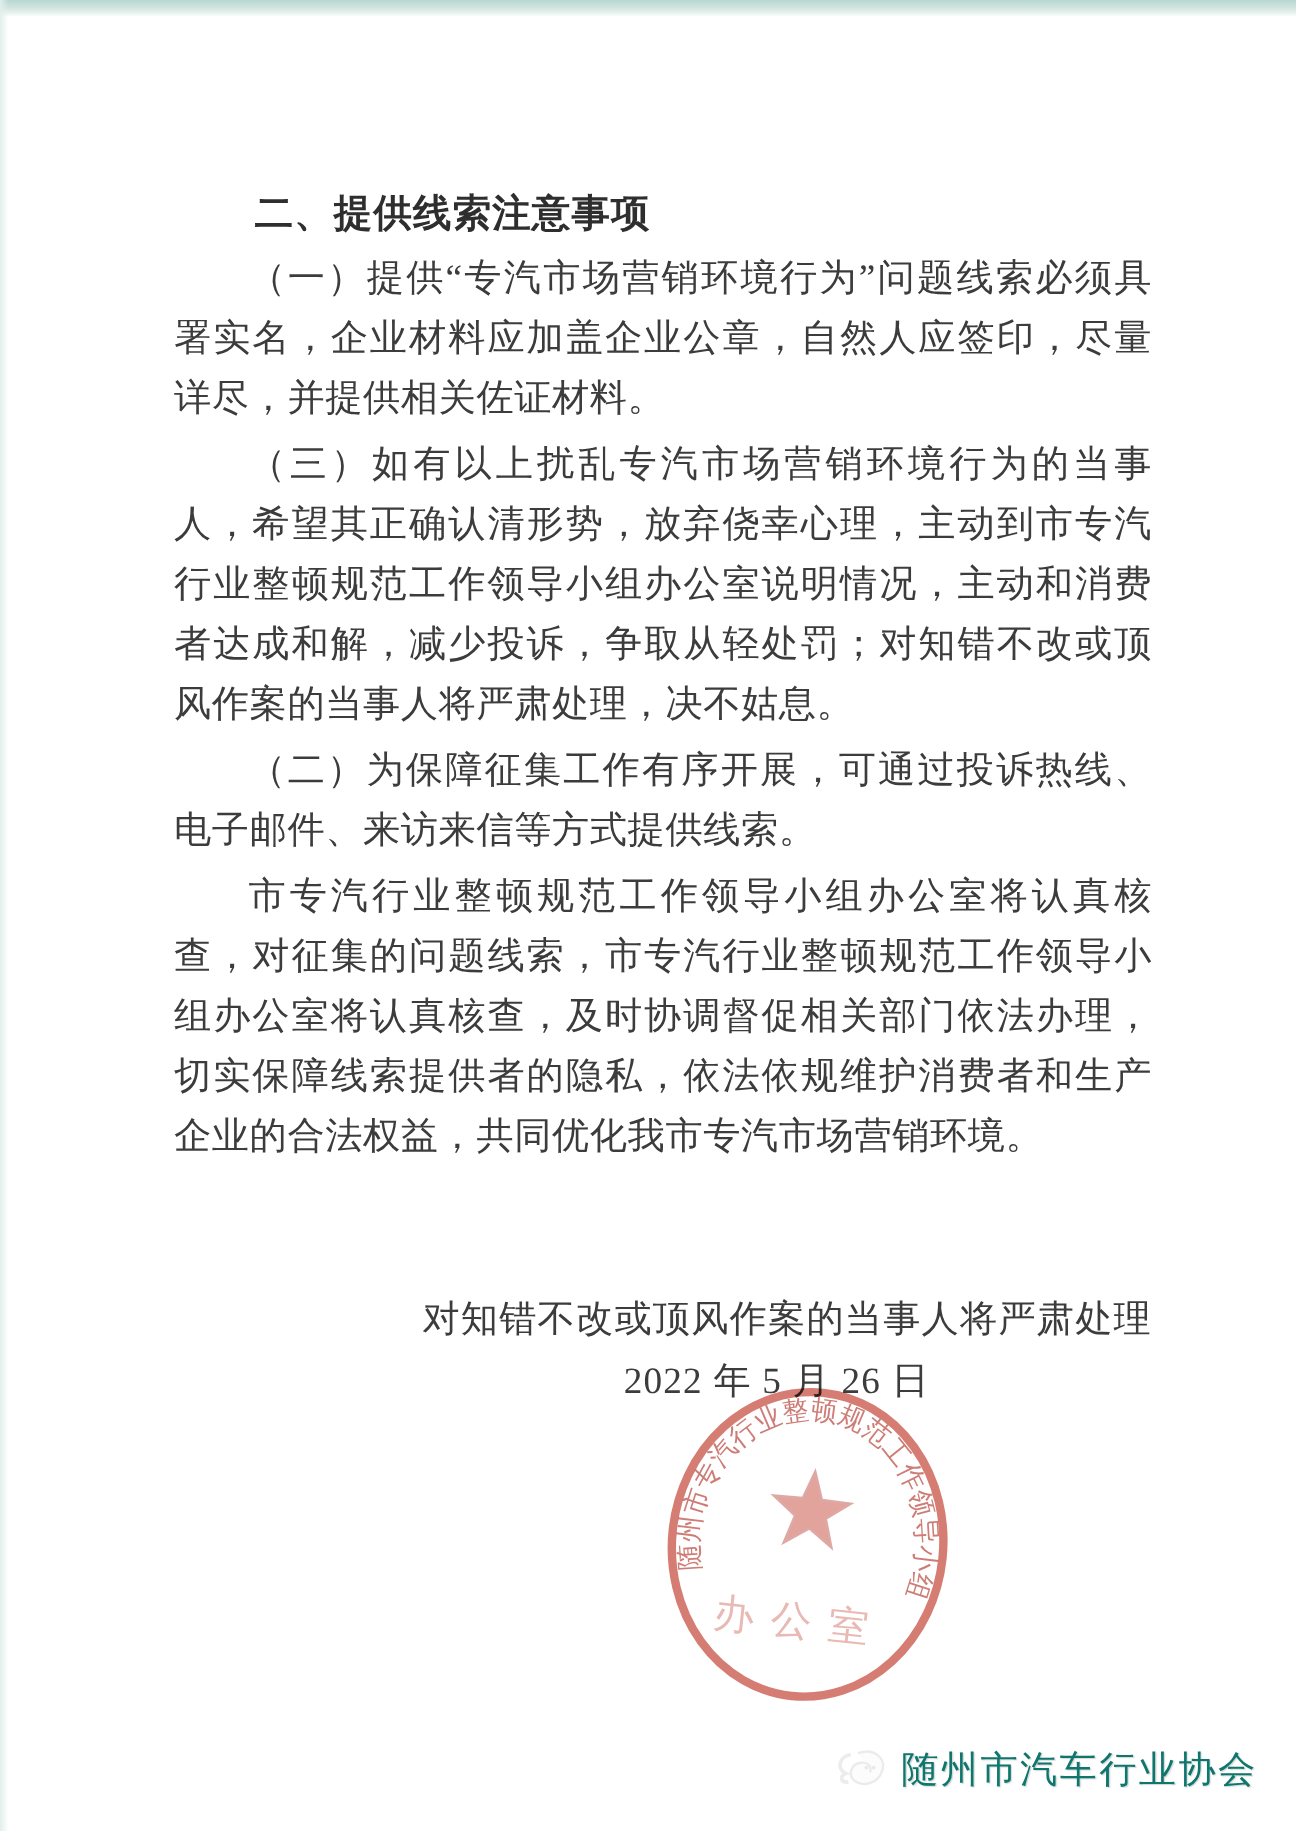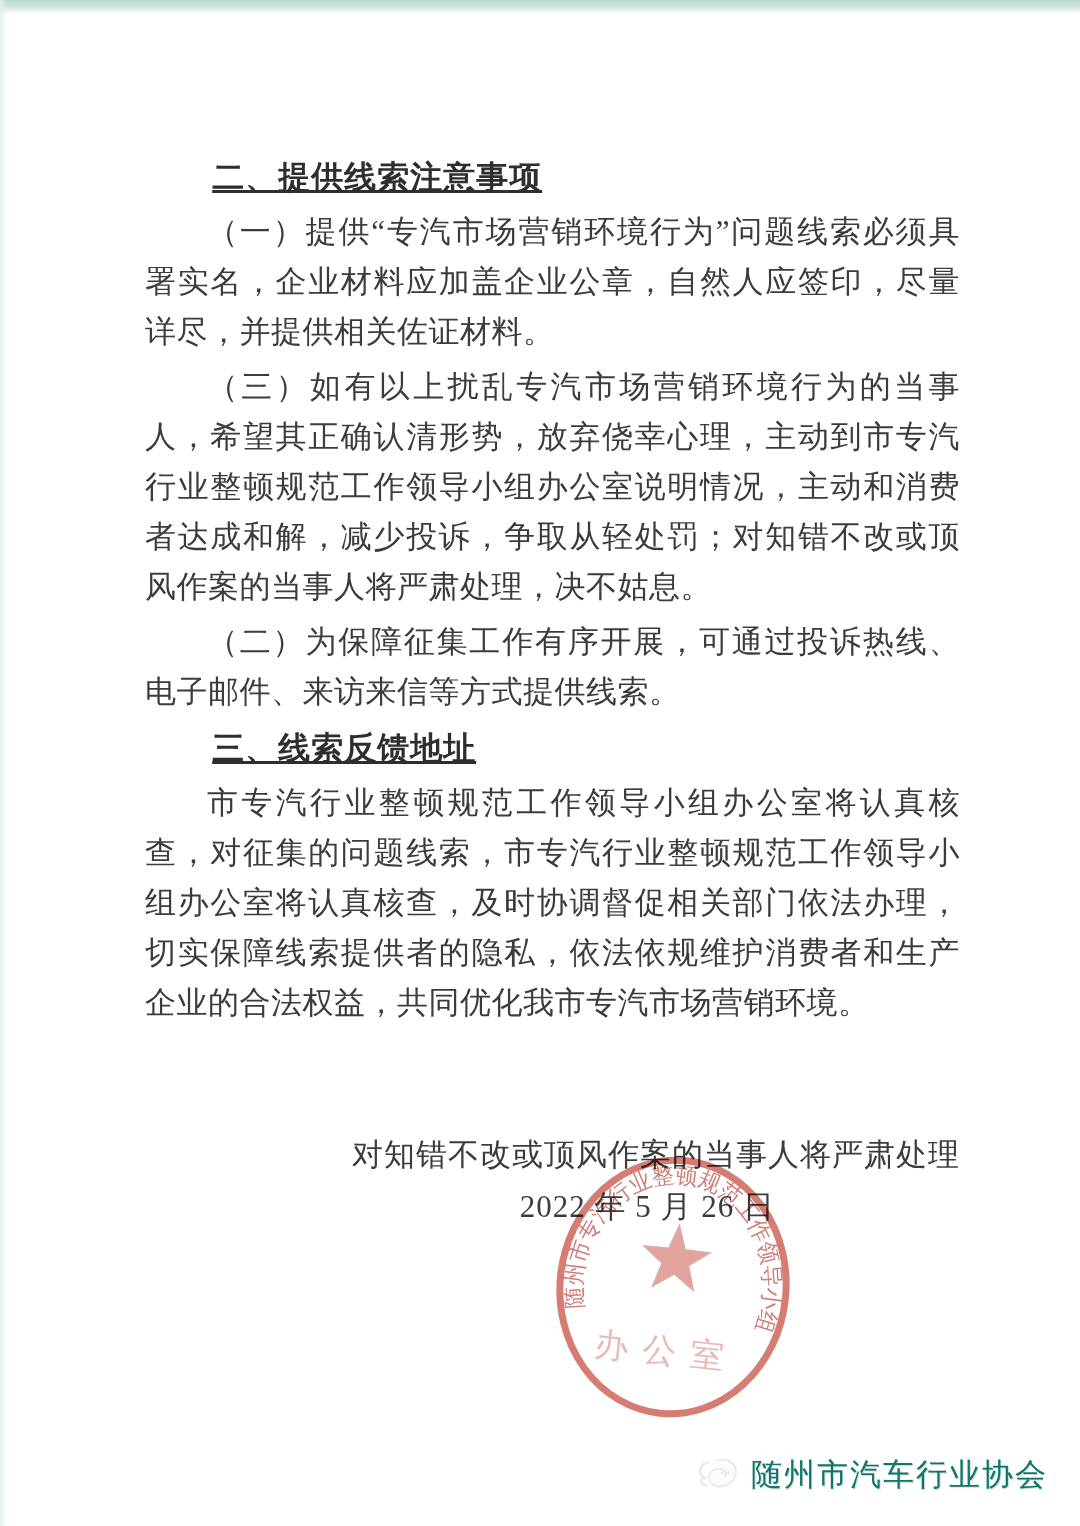--- a/index.html
+++ b/index.html
@@ -23,21 +23,20 @@
     position:absolute;top:146px;left:145px;width:815px;
     font-size:31px;line-height:50px;color:#3c3c3c;
     text-align:justify;text-justify:inter-ideograph;
   }
   .doc .heading{
     font-family:"Liberation Sans","DejaVu Sans",sans-serif;
     font-weight:bold;color:#2e2e2e;
     margin:6px 0 2px 0;text-indent:2.1em;
     font-size:32px;letter-spacing:1px;
     text-align:left;
-    text-decoration:underline;
   }
   .doc .paragraph{
     margin:5px 0 0 0;text-indent:2em;letter-spacing:0.5px;font-family:Liberation Serif, serif;
   }
   .signature{
     margin-top:102px;text-align:right;letter-spacing:1px;
   }
   .signature .org{padding-right:0px;}
   .signature .date{padding-right:185px;margin-top:2px;text-align:right;}
   .seal{
@@ -59,21 +58,20 @@
 <body>
 
 <div class="scan-top-band"></div>
 <div class="scan-left-band"></div>
 
 <div class="doc">
   <div class="heading">二、提供线索注意事项</div>
   <div class="paragraph">（一）提供“专汽市场营销环境行为”问题线索必须具署实名，企业材料应加盖企业公章，自然人应签印，尽量详尽，并提供相关佐证材料。</div>
   <div class="paragraph">（三）如有以上扰乱专汽市场营销环境行为的当事人，希望其正确认清形势，放弃侥幸心理，主动到市专汽行业整顿规范工作领导小组办公室说明情况，主动和消费者达成和解，减少投诉，争取从轻处罚；对知错不改或顶风作案的当事人将严肃处理，决不姑息。</div>
   <div class="paragraph">（二）为保障征集工作有序开展，可通过投诉热线、电子邮件、来访来信等方式提供线索。</div>
-  <div class="heading">三、线索反馈地址</div>
   <div class="paragraph">市专汽行业整顿规范工作领导小组办公室将认真核查，对征集的问题线索，市专汽行业整顿规范工作领导小组办公室将认真核查，及时协调督促相关部门依法办理，切实保障线索提供者的隐私，依法依规维护消费者和生产企业的合法权益，共同优化我市专汽市场营销环境。</div>
 
   <div class="signature">
     <div class="org">对知错不改或顶风作案的当事人将严肃处理</div>
     <div class="date">2022 年 5 月 26 日</div>
   </div>
 </div>
 
 <svg class="seal" viewBox="0 0 264 296" xmlns="http://www.w3.org/2000/svg">
   <g transform="rotate(6 132 148)">

